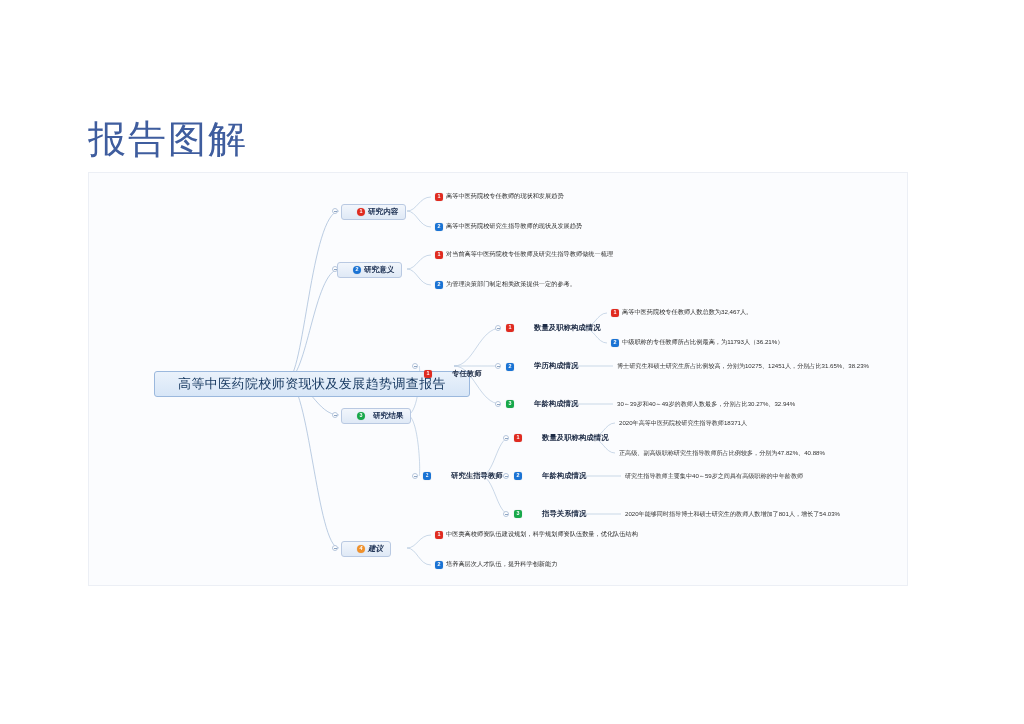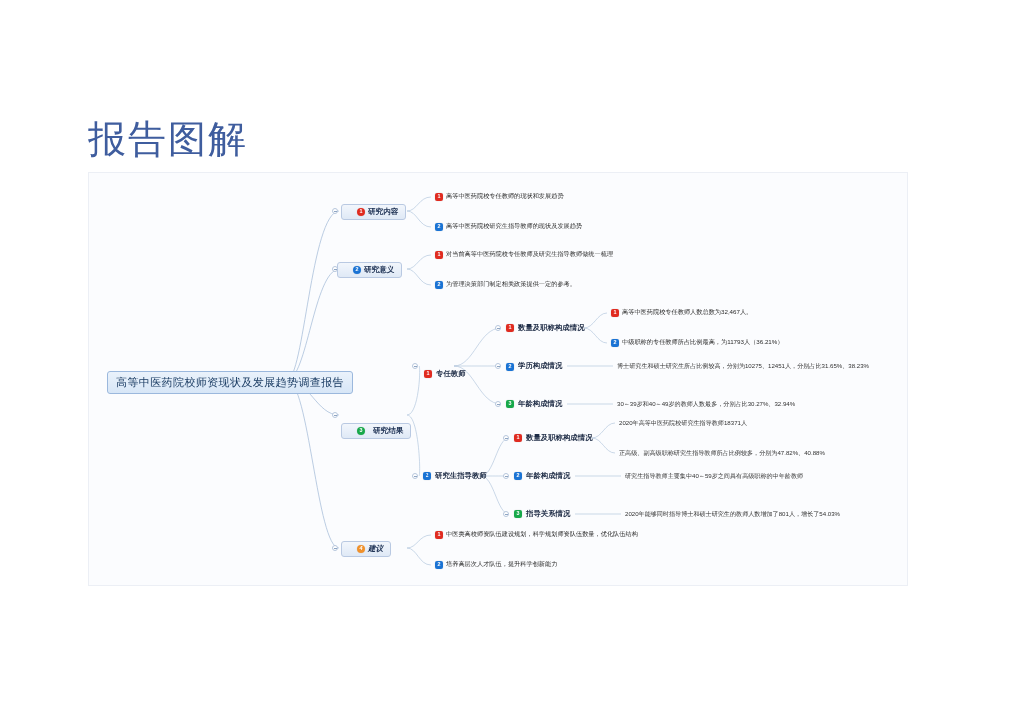--- a/index.html
+++ b/index.html
@@ -52,42 +52,43 @@
     display: flex;
     align-items: center;
     white-space: nowrap;
     box-sizing: border-box;
   }
 
   .root-node {
     border: 1px solid #9bb8dd;
     background: linear-gradient(#eaf2fb, #d7e6f7);
     border-radius: 3px;
-    padding: 3px 8px;
-    font-size: 11px;
+    padding: 3px 23px;
+    font-size: 13px;
     color: #14365e;
     letter-spacing: 0.4px;
+    margin-left: 47px;
   }
 
   .branch-node {
     border: 1px solid #b9c9e2;
     background: linear-gradient(#f2f6fc, #dfe9f6);
     border-radius: 3px;
     padding: 2px 7px 2px 15px;
     font-size: 7.6px;
     color: #1b2f52;
     font-weight: bold;
     gap: 3px;
   }
 
   .sub-node {
     font-size: 7.4px;
     color: #1d2b45;
     font-weight: bold;
-    gap: 4px;
+    gap: 20px;
     padding: 1px 2px;
   }
 
   .leaf-node {
     font-size: 6.2px;
     color: #2a2a2a;
     gap: 3px;
     padding: 1px 2px;
     font-weight: normal;
   }
@@ -231,21 +232,21 @@
   <div class="node leaf-node" style="left:344px; top:76px;">
     <span class="badge badge-red">1</span>
     <span>对当前高等中医药院校专任教师及研究生指导教师做统一梳理</span>
   </div>
   <div class="node leaf-node" style="left:344px; top:106px;">
     <span class="badge badge-blue">2</span>
     <span>为管理决策部门制定相关政策提供一定的参考。</span>
   </div>
 
   <div class="toggle" style="left:243px; top:239px;"></div>
-  <div class="node branch-node" style="left:252px; top:250px;gap:8px;">
+  <div class="node branch-node" style="left:252px; top:235px;gap:8px;">
     <span class="badge round badge-green">3</span>
     <span>研究结果</span>
   </div>
 
   <div class="toggle" style="left:323px; top:190px;"></div>
   <div class="node sub-node" style="left:333px; top:195px;">
     <span class="badge badge-red">1</span>
     <span>专任教师</span>
   </div>
 

